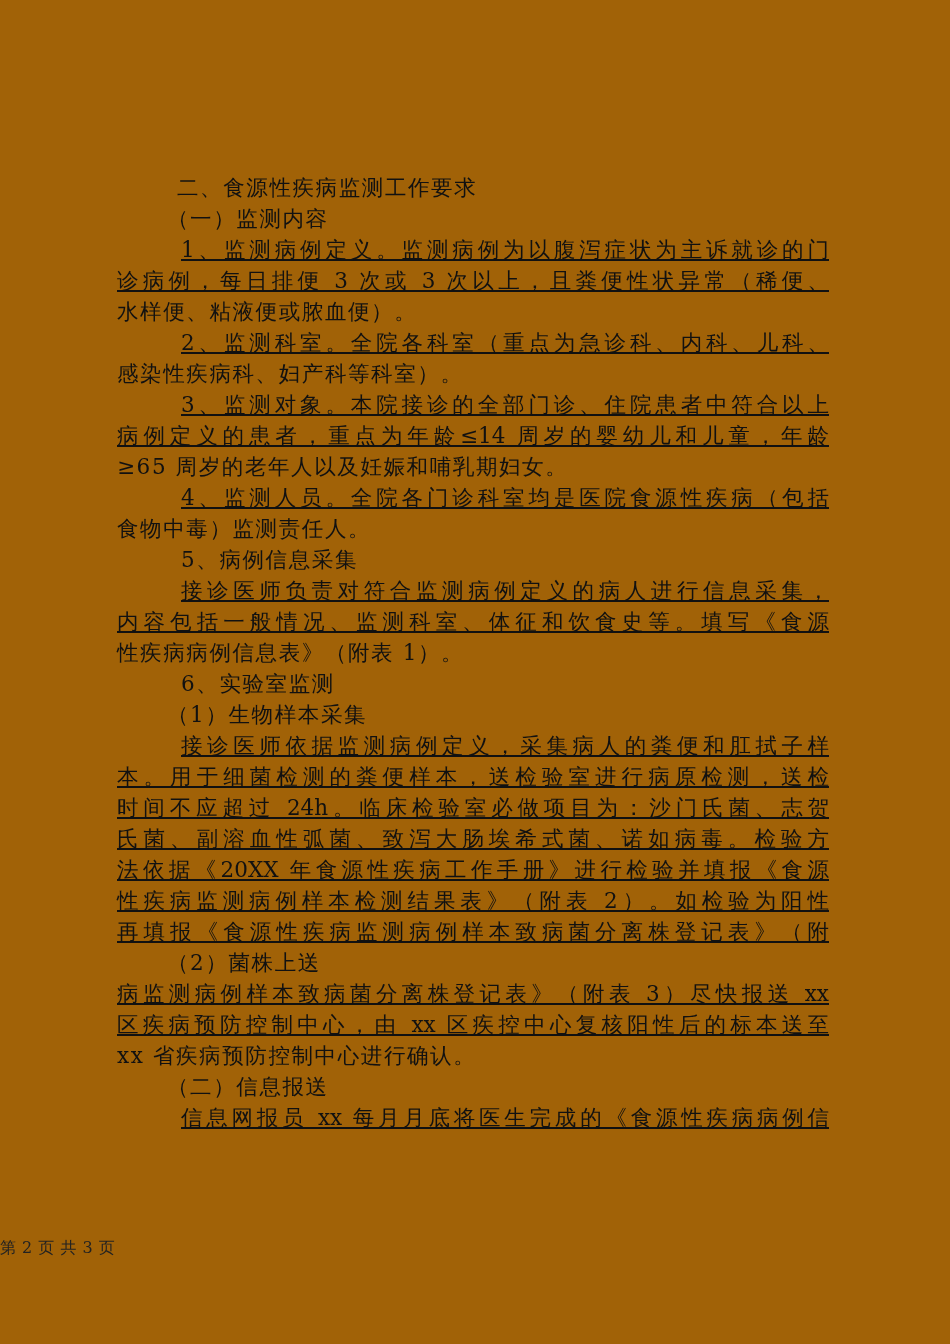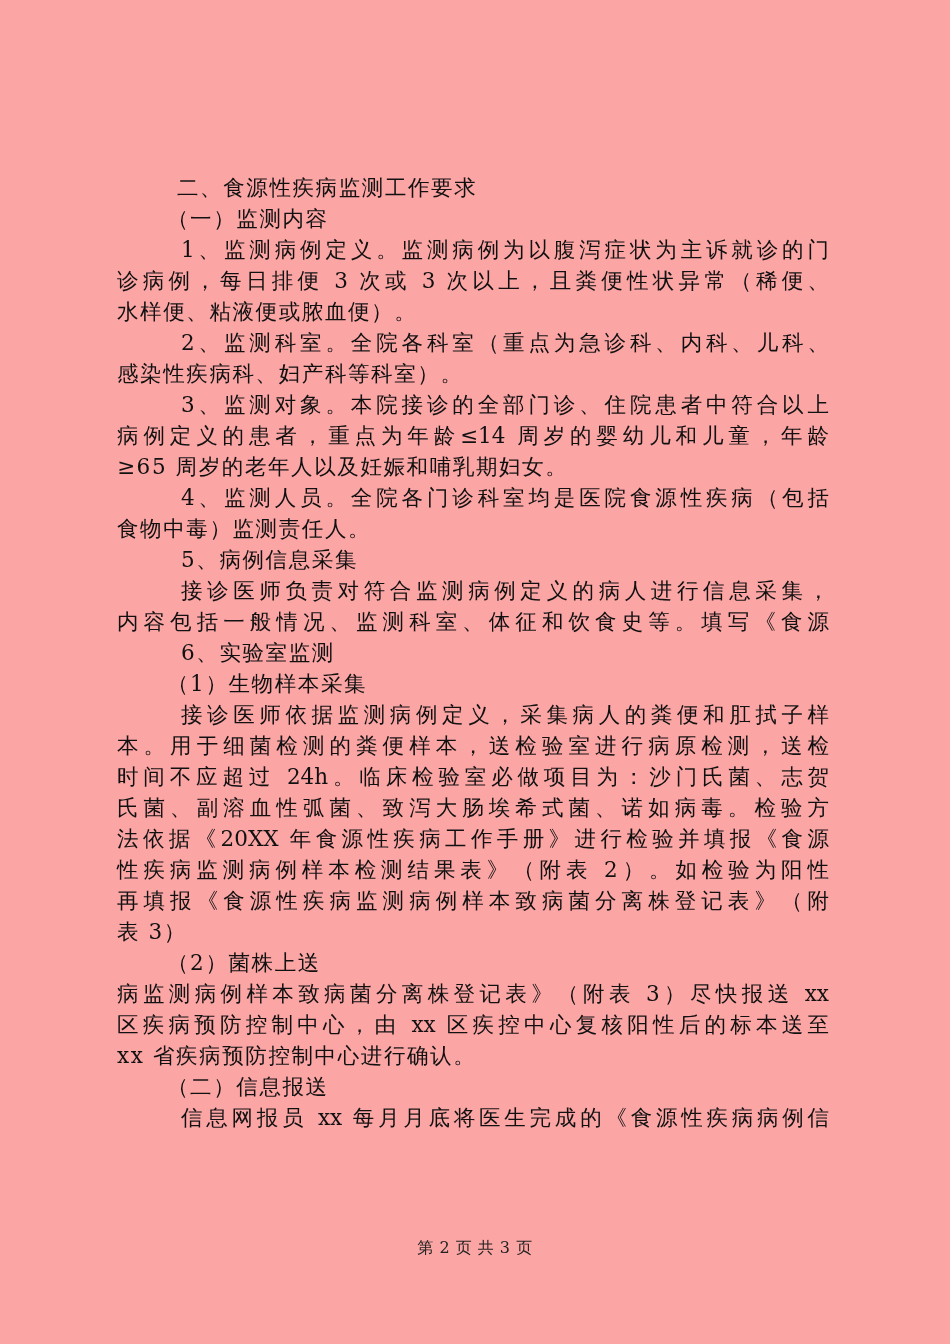--- a/index.html
+++ b/index.html
@@ -14,51 +14,52 @@
       overflow: hidden;
       font-family: "DejaVu Serif", "Liberation Serif", serif;
       color: #111111;
     }
     .page {
       position: absolute;
       left: 0;
       top: 0;
       width: 950px;
       height: 1344px;
-      background: #fca5a5;
+      background: #a16207;
     }
     .body-text {
       position: absolute;
       left: 117px;
       top: 172px;
       width: 712px;
     }
     .line {
       display: block;
       height: 31px;
       line-height: 31px;
       font-size: 21.5px;
       letter-spacing: 1.6px;
       white-space: nowrap;
       overflow: visible;
     }
     .line.justify {
       text-align: justify;
       text-align-last: justify;
       letter-spacing: 0;
+      text-decoration: underline;
     }
     .indent2 { padding-left: 64px; }
     .indent-h { padding-left: 60px; }
     .indent-sub { padding-left: 50px; }
     .footer {
       position: absolute;
       left: 0;
       width: 950px;
       top: 1238px;
-      text-align: center;
+      text-align: left;
       font-size: 16px;
       letter-spacing: 0.5px;
       color: #222222;
     }
   </style>
 </head>
 <body>
 
 <div class="page">
   <div class="body-text">
@@ -77,31 +78,31 @@
     <div class="line justify indent2">3、监测对象。本院接诊的全部门诊、住院患者中符合以上</div>
     <div class="line justify">病例定义的患者，重点为年龄≤14 周岁的婴幼儿和儿童，年龄</div>
     <div class="line">≥65 周岁的老年人以及妊娠和哺乳期妇女。</div>
 
     <div class="line justify indent2">4、监测人员。全院各门诊科室均是医院食源性疾病（包括</div>
     <div class="line">食物中毒）监测责任人。</div>
 
     <div class="line indent2">5、病例信息采集</div>
     <div class="line justify indent2">接诊医师负责对符合监测病例定义的病人进行信息采集，</div>
     <div class="line justify">内容包括一般情况、监测科室、体征和饮食史等。填写《食源</div>
+    <div class="line">性疾病病例信息表》（附表 1）。</div>
 
     <div class="line indent2">6、实验室监测</div>
     <div class="line indent-sub">（1）生物样本采集</div>
     <div class="line justify indent2">接诊医师依据监测病例定义，采集病人的粪便和肛拭子样</div>
     <div class="line justify">本。用于细菌检测的粪便样本，送检验室进行病原检测，送检</div>
     <div class="line justify">时间不应超过 24h。临床检验室必做项目为：沙门氏菌、志贺</div>
     <div class="line justify">氏菌、副溶血性弧菌、致泻大肠埃希式菌、诺如病毒。检验方</div>
     <div class="line justify">法依据《20XX 年食源性疾病工作手册》进行检验并填报《食源</div>
     <div class="line justify">性疾病监测病例样本检测结果表》（附表 2）。如检验为阳性</div>
     <div class="line justify">再填报《食源性疾病监测病例样本致病菌分离株登记表》（附</div>
-    <div class="line">表 3）</div>
 
     <div class="line indent-sub">（2）菌株上送</div>
     <div class="line justify">病监测病例样本致病菌分离株登记表》（附表 3）尽快报送 xx</div>
     <div class="line justify">区疾病预防控制中心，由 xx 区疾控中心复核阳性后的标本送至</div>
     <div class="line">xx 省疾病预防控制中心进行确认。</div>
 
     <div class="line indent-sub">（二）信息报送</div>
     <div class="line justify indent2">信息网报员 xx 每月月底将医生完成的《食源性疾病病例信</div>
   </div>
 

